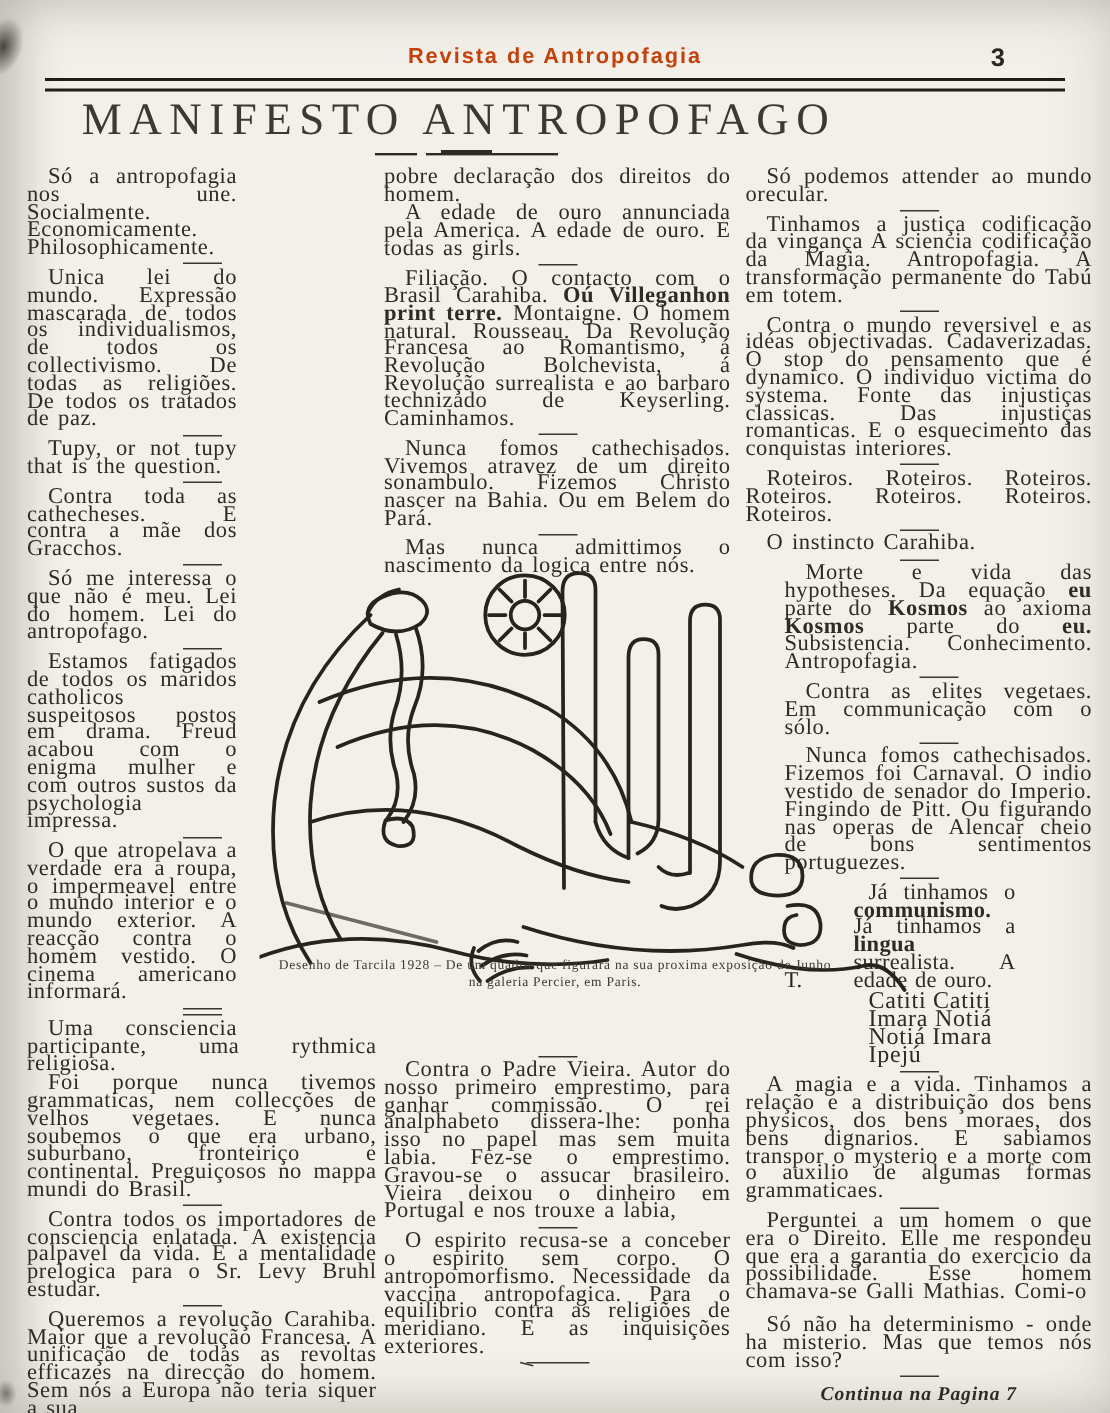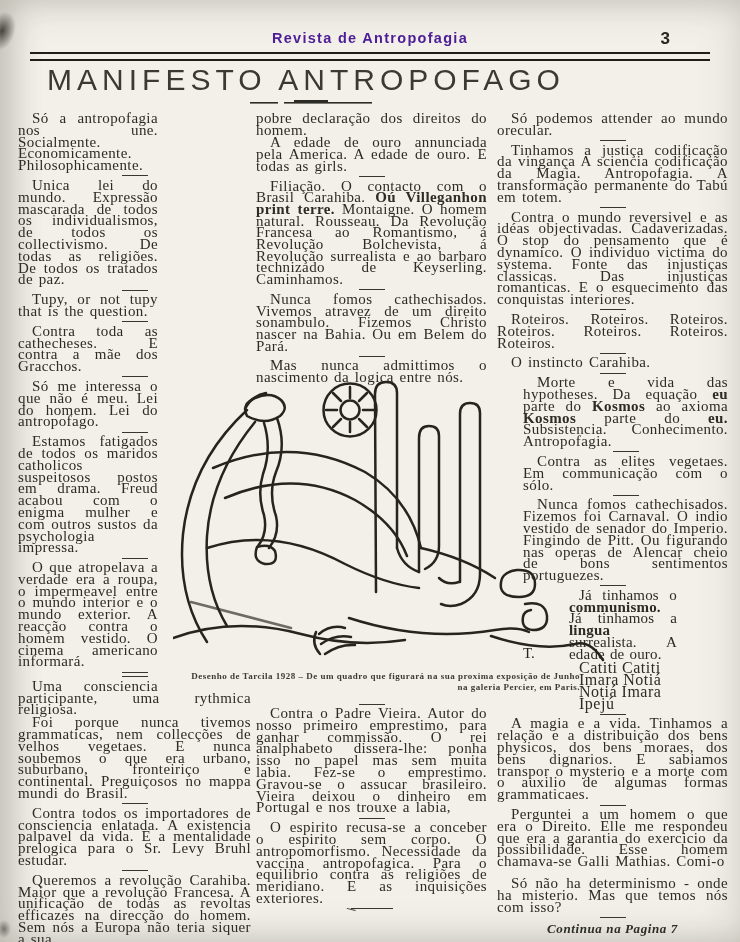--- a/index.html
+++ b/index.html
@@ -9,27 +9,27 @@
     font-family:"Liberation Serif",serif;
     box-shadow:inset 0 0 45px rgba(70,63,48,.16), inset 14px 0 28px rgba(70,63,48,.18);
   }
   .smudge{position:absolute;pointer-events:none;}
   .s1{left:-5px;top:12px;width:20px;height:40px;transform:rotate(18deg);
       background:radial-gradient(ellipse at 35% 50%, rgba(38,35,28,.8), rgba(38,35,28,0) 70%);}
   .s2{left:-3px;top:920px;width:14px;height:18px;
       background:radial-gradient(ellipse, rgba(38,35,28,.5), rgba(38,35,28,0) 72%);}
   .masthead{position:absolute;top:30px;left:0;width:100%;text-align:center;
     font-family:"Liberation Sans",sans-serif;font-weight:700;font-size:14.5px;
-    letter-spacing:1.3px;color:#4c1d95;}
+    letter-spacing:1.3px;color:#c2410c;}
   .pagenum{position:absolute;top:29px;right:70px;
     font-family:"Liberation Sans",sans-serif;font-weight:700;font-size:17px;color:#26251f;}
   .hrule{position:absolute;top:52px;left:30px;right:30px;height:4.5px;
     border-top:2.3px solid #1f1e19;border-bottom:2.3px solid #1f1e19;}
   .title{position:absolute;top:63px;left:0;width:612px;margin:0;text-align:center;
-    font-family:Liberation Sans, sans-serif;font-weight:400;font-size:30px;
+    font-family:Liberation Serif, serif;font-weight:400;font-size:30px;
     letter-spacing:5px;color:#3a3933;}
   .ornament{position:absolute;top:101px;left:250px;width:122px;height:3px;
     background:linear-gradient(90deg,#2c2b26 0 28px,transparent 28px 34px,#2c2b26 34px 122px);
     background-size:100% 1.6px;background-repeat:no-repeat;background-position:center;}
   .ornament::after{content:"";display:block;width:34px;height:3px;background:#2c2b26;margin:-1px auto 0;}
 
   .col{position:absolute;top:113px;}
   #col1{left:18px;width:233px;}
   #col2top{left:256px;width:231px;}
   #col2bot{left:256px;top:700px;width:231px;}
@@ -46,22 +46,22 @@
   .intrude{float:right;width:86px;height:232px;margin:344px 0 0 7px;}
   .inset{margin-left:26px;}
   .ja-block{margin-left:72px;width:108px;}
   .ja-block .para{text-indent:10px;letter-spacing:0.2px;word-spacing:1px;}
   .verse{font-size:16px;line-height:12.2px;letter-spacing:0.5px;margin-left:10px;}
   .determinismo{margin-top:10px;}
 
   .drawing{position:absolute;left:173px;top:376px;width:432px;height:300px;pointer-events:none;}
   .drawing path,.drawing circle,.drawing line{fill:none;stroke:#26241e;stroke-width:2.5;
     stroke-linecap:round;stroke-linejoin:round;}
-  .caption{position:absolute;left:160px;top:671px;width:420px;text-align:right;
-    font-size:9px;line-height:10.5px;font-weight:700;letter-spacing:0.5px;color:#3d3b33;}
+  .caption{position:absolute;left:160px;top:638px;width:420px;text-align:center;
+    font-size:9px;line-height:10.5px;font-weight:400;letter-spacing:0.5px;color:#3d3b33;}
   .continua{text-align:center;font-style:italic;font-weight:700;font-size:13px;
     letter-spacing:0.6px;margin-top:2px;}
 </style>
 </head>
 <body>
 
 <div class="page">
 
   <div class="smudge s1"></div>
   <div class="smudge s2"></div>

